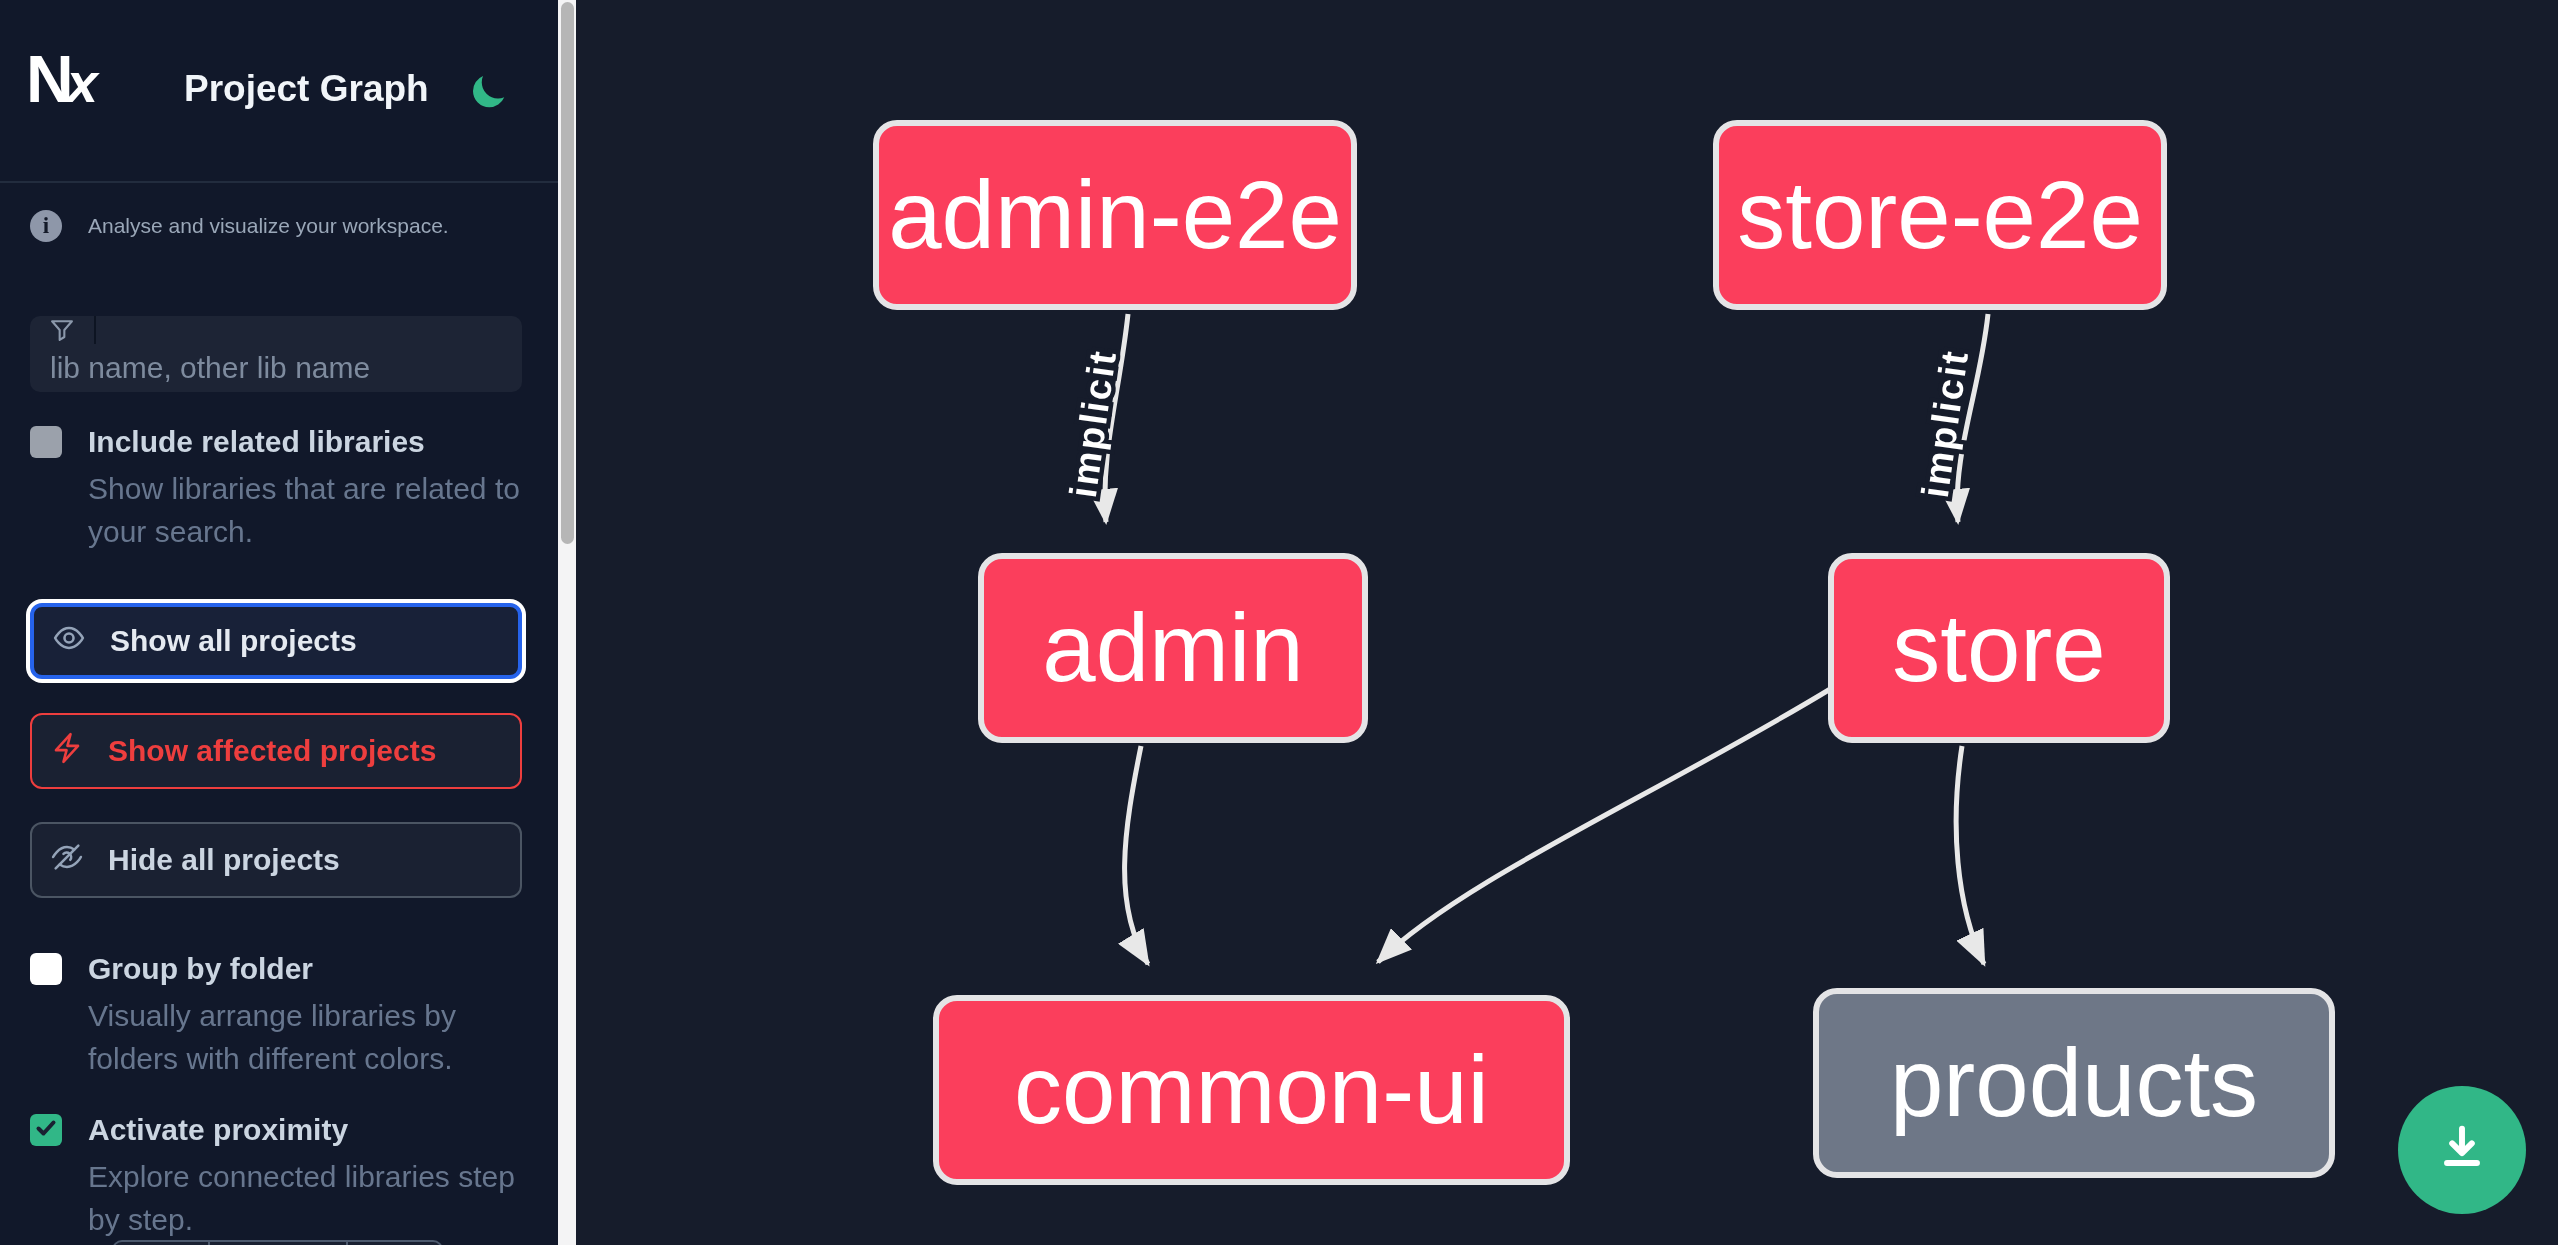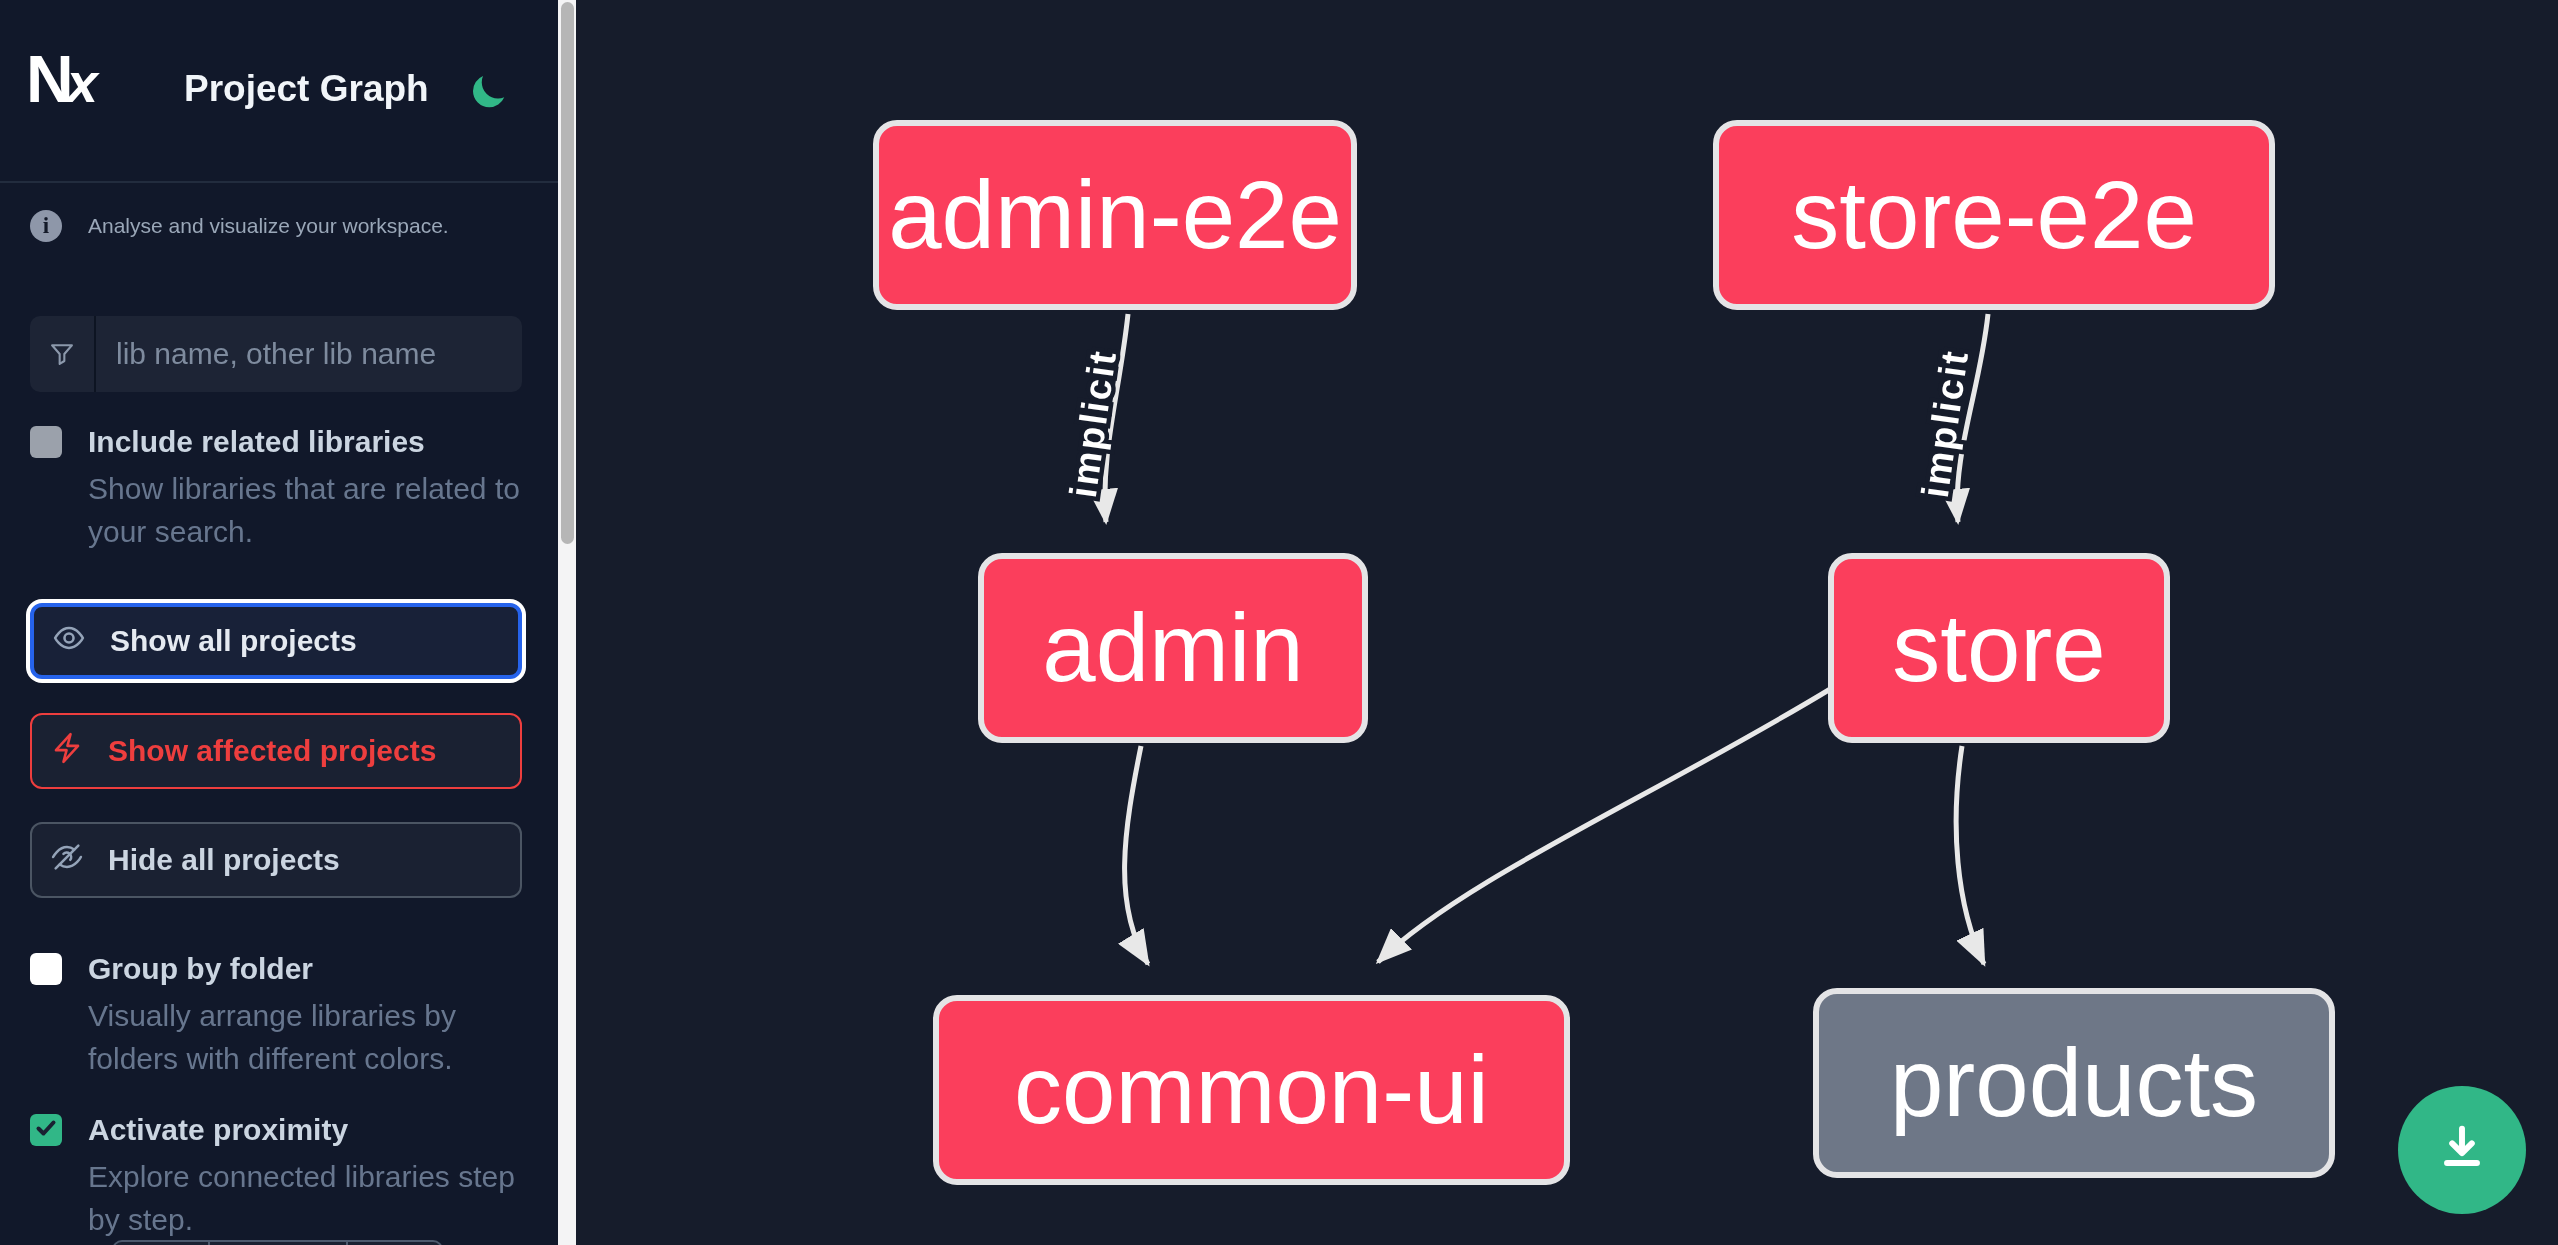--- a/index.html
+++ b/index.html
@@ -17,21 +17,21 @@
   .theme-btn{position:absolute;left:468px;top:72px;width:44px;height:44px;cursor:pointer;}
   .theme-btn svg{width:40px;height:40px;}
 
   .info-row{position:absolute;left:30px;top:210px;display:flex;align-items:center;gap:26px;}
   .info-badge{width:32px;height:32px;border-radius:50%;background:#8e97a9;color:#141a29;
               font-size:23px;font-weight:800;display:flex;align-items:center;justify-content:center;
               font-family:"Liberation Serif",serif;}
   .info-text{font-size:21px;color:#9aa7b8;}
 
   .searchbox{position:absolute;left:30px;top:316px;width:492px;height:76px;background:#1d2435;
-             border-radius:10px;display:flex;align-items:stretch;overflow:hidden;}
+             border-radius:10px;display:flex;align-items:stretch;overflow:hidden;flex-direction:column;}
   .search-iconcell{width:66px;display:flex;align-items:center;justify-content:center;
                    border-right:2px solid #0d1422;}
   .searchbox input{flex:1;background:transparent;border:none;outline:none;color:#e2e8f0;
                    font-size:30px;padding:0 20px;font-family:"Liberation Sans",sans-serif;}
   .searchbox input::placeholder{color:#7e8b9e;}
 
   .check-row{position:absolute;left:30px;display:grid;grid-template-columns:58px 1fr;}
   .checkbox{width:32px;height:32px;border-radius:6px;margin-top:4px;}
   .checkbox.unchecked-gray{background:#9ba1ab;}
   .checkbox.unchecked-white{background:#ffffff;}
@@ -64,21 +64,21 @@
 
   
   .canvas{position:absolute;left:576px;top:0;width:1982px;height:1245px;background:#161c2b;}
   .edges{position:absolute;left:0;top:0;}
   .node{position:absolute;display:flex;align-items:center;justify-content:center;
         color:#ffffff;font-size:96px;letter-spacing:0px;border:6px solid #e4e4e6;
         border-radius:24px;cursor:pointer;}
   .node-pink{background:#fb3e5c;}
   .node-gray{background:#6e7787;}
   .n-admin-e2e{left:297px;top:120px;width:484px;height:190px;}
-  .n-store-e2e{left:1137px;top:120px;width:562px;height:190px;}
+  .n-store-e2e{left:1137px;top:120px;width:454px;height:190px;}
   .n-admin{left:402px;top:553px;width:390px;height:190px;}
   .n-store{left:1252px;top:553px;width:342px;height:190px;}
   .n-common-ui{left:357px;top:988px;width:637px;height:190px;margin-top:7px;}
   .n-products{left:1237px;top:988px;width:522px;height:190px;}
 
   .fab{position:absolute;left:1822px;top:1086px;width:128px;height:128px;border-radius:50%;
        background:#31b787;display:flex;align-items:center;justify-content:center;cursor:pointer;}
   .fab svg{width:62px;height:62px;}
 
   .edge-label{font-family:"Liberation Sans",sans-serif;font-size:38px;font-weight:700;

